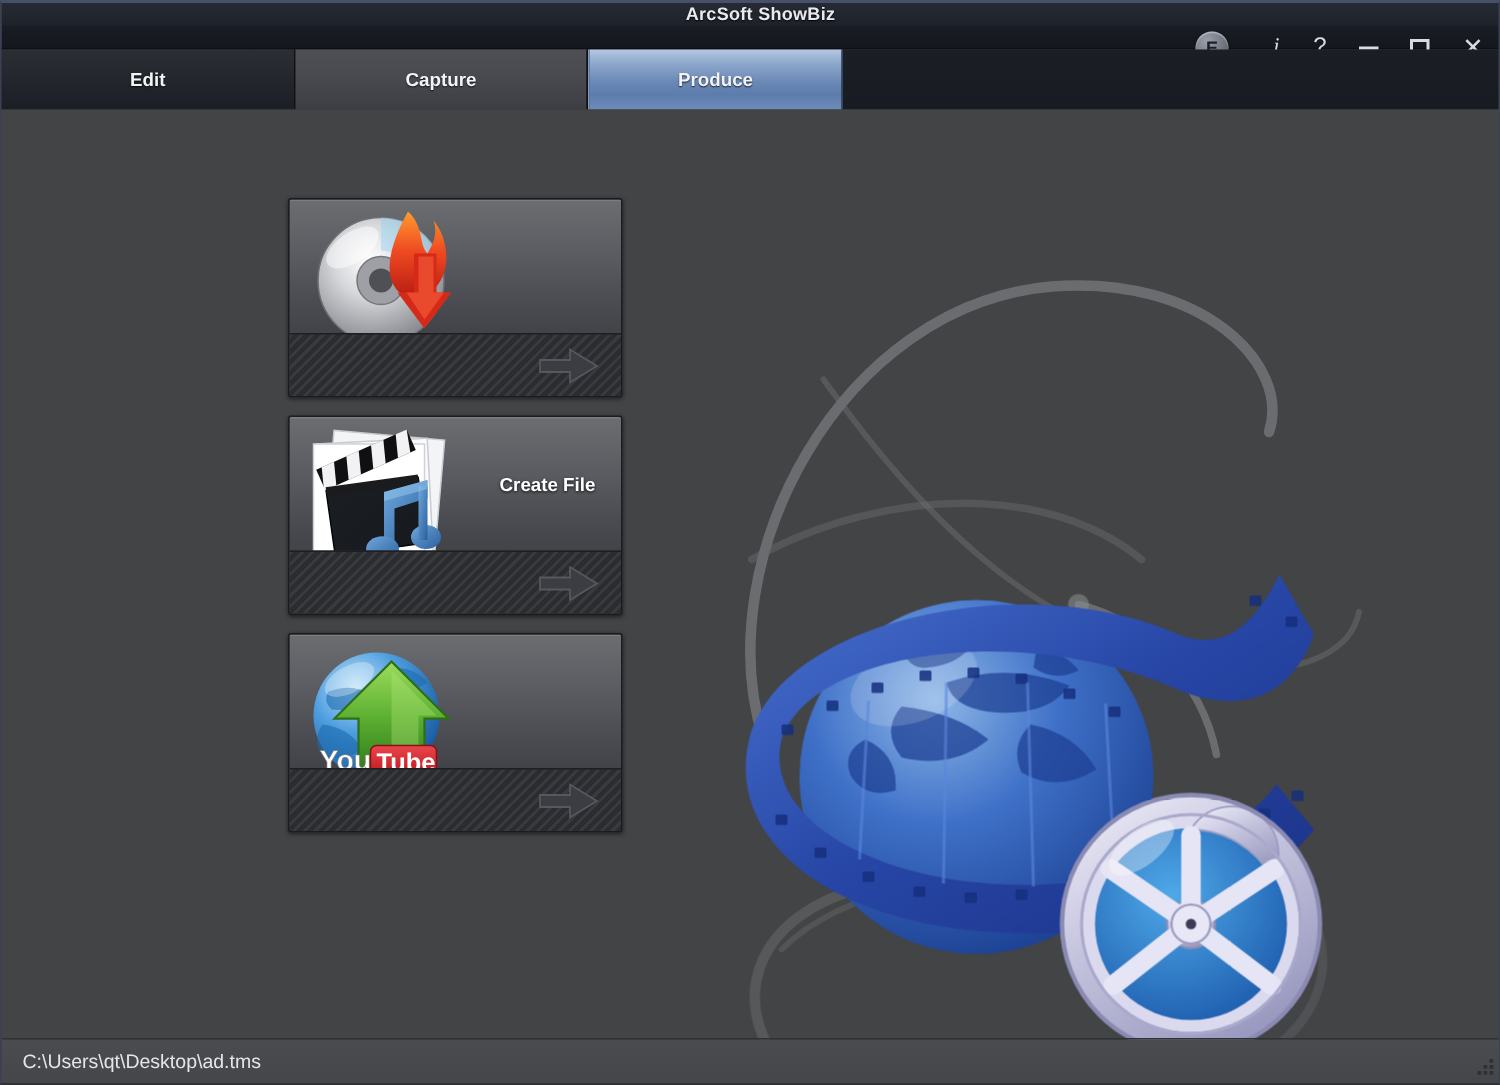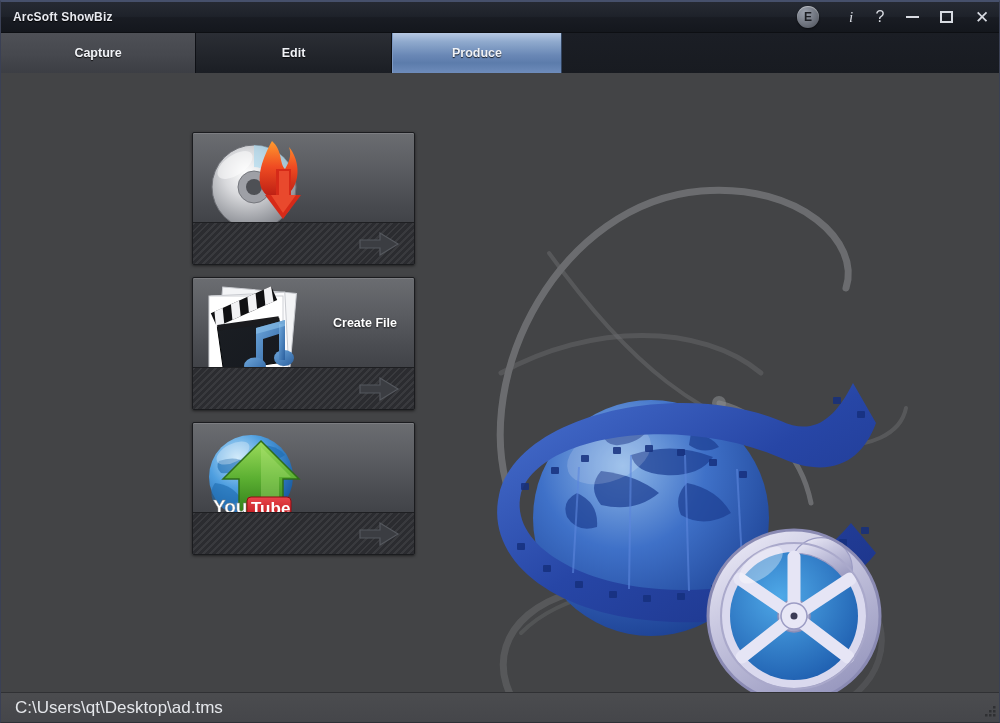--- a/index.html
+++ b/index.html
@@ -21,20 +21,21 @@
     border-bottom: 1px solid #2e3036;
   }
 
   
   .titlebar {
     position: absolute; top: 0; left: 0;
     width: 1000px; height: 31px;
     background: linear-gradient(180deg, #262a33 0%, #1e222a 48%, #191c23 52%, #14171d 100%);
     display: flex; align-items: center;
     border-bottom: 1px solid #0d0f13;
+    flex-direction: column;
   }
   .app-title {
     margin-left: 12px;
     color: #e8eaf0;
     font-size: 12px;
     font-weight: bold;
     letter-spacing: 0.2px;
     text-shadow: 0 1px 1px #000;
   }
   .title-buttons {
@@ -187,21 +188,21 @@
   .statusbar {
     position: absolute; left: 0; bottom: 0;
     width: 1000px; height: 30px;
     background: linear-gradient(180deg, #4b4c4f 0%, #45464a 100%);
     border-top: 1px solid #303134;
     display: flex; align-items: center;
   }
   .status-path {
     margin-left: 14px;
     color: #e4e6ea;
-    font-size: 17px;
+    font-size: 13px;
     user-select: none;
   }
   .resize-grip { position: absolute; right: 4px; bottom: 3px; width: 14px; height: 14px; }
 </style>
 </head>
 <body>
 
 <div class="app-window">
 
   <div class="titlebar">
@@ -214,22 +215,22 @@
           <i></i>
         </div>
       <div class="tb-btn tb-max">
           <i></i>
         </div>
       <div class="tb-btn tb-close">✕</div>
     </div>
   </div>
 
   <div class="tabbar">
+    <div class="tab tab-edit">Edit</div>
     <div class="tab tab-capture">Capture</div>
-    <div class="tab tab-edit">Edit</div>
     <div class="tab tab-produce">Produce</div>
   </div>
 
   <div class="stage">
 
     <svg class="swirls" viewBox="0 0 1000 622" preserveAspectRatio="none">
       <g fill="none" stroke="#8d8f92" stroke-linecap="round" opacity="0.55">
         <path d="M508 420 C 470 300, 560 130, 700 118 C 800 110, 860 170, 845 215" stroke-width="7"></path>
         <path d="M548 180 C 620 280, 700 360, 820 372 C 870 377, 900 360, 905 335" stroke-width="4" opacity="0.5"></path>
         <path d="M500 300 C 590 250, 700 250, 760 300" stroke-width="5" opacity="0.45"></path>

